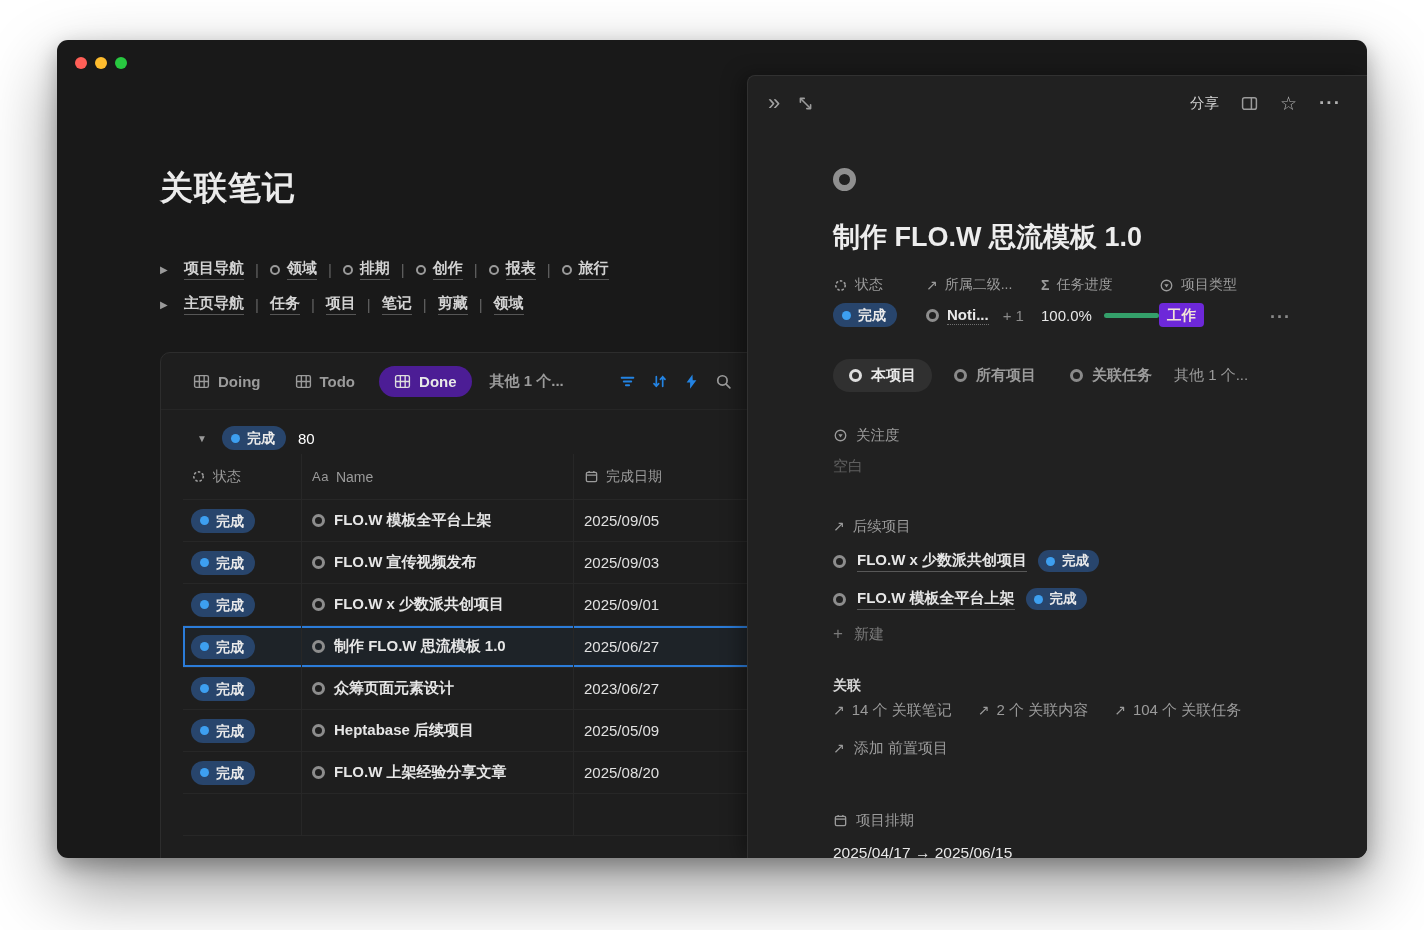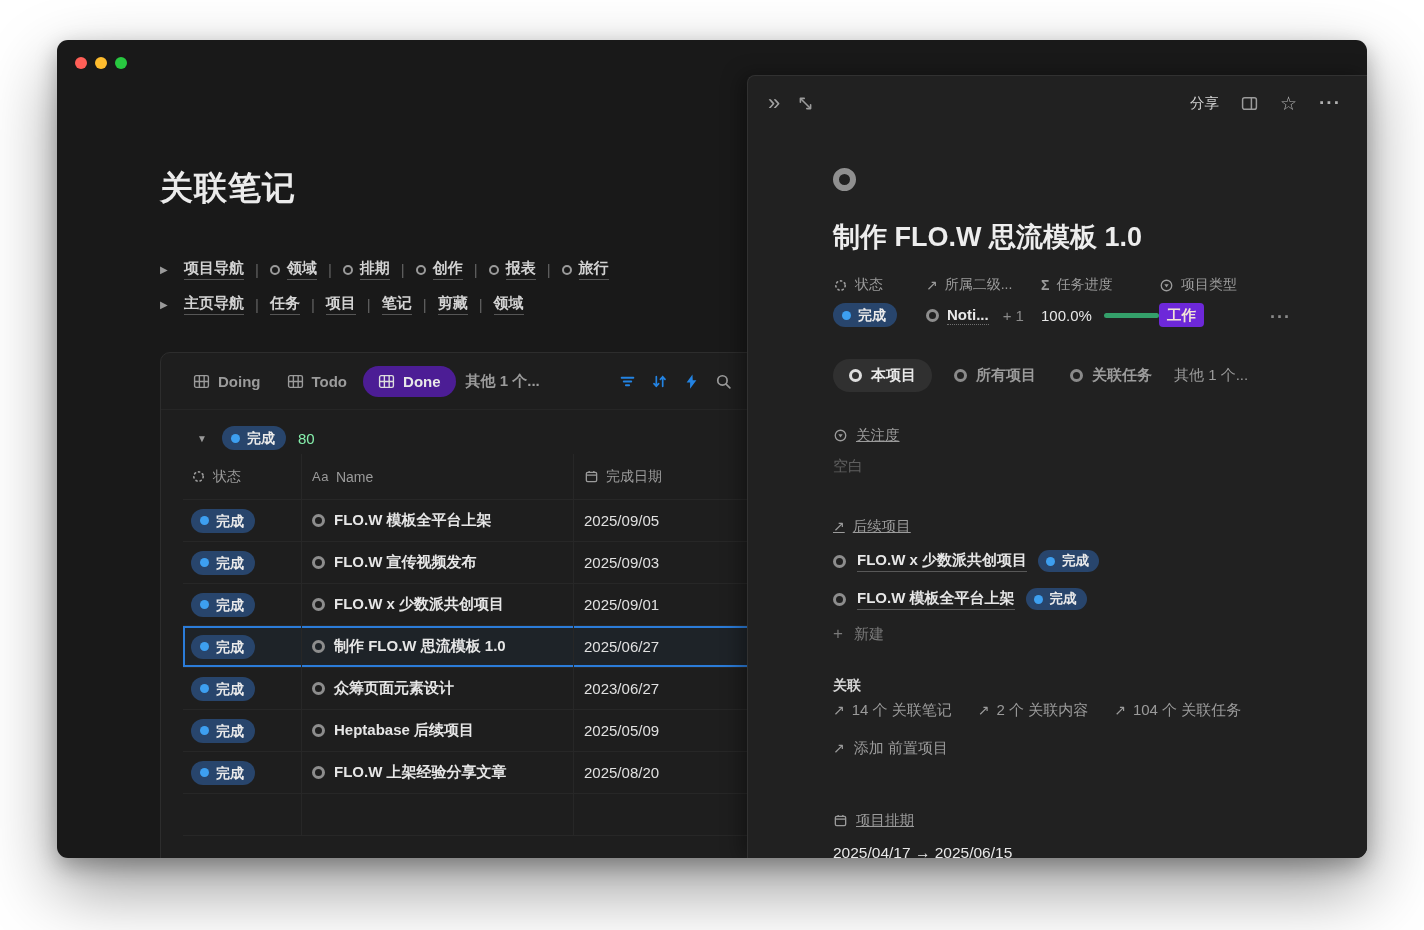--- a/index.html
+++ b/index.html
@@ -34,30 +34,30 @@
   .ring-nav { width:10px; height:10px; border:2.5px solid #9a9a9a; }
   .ring-row { width:13px; height:13px; border:3.5px solid #8d8d8d; }
   .ring-tab { width:13px; height:13px; border:3.5px solid #8a8a8a; }
   .ptab.active .ring-tab { border-color:#dedede; }
   .ring-page { width:23px; height:23px; border:6px solid #8f8f8f; }
 
   
   .card { position:absolute; left:103px; top:312px; width:772px; height:522px;
           background:#1e1e1e; border:1px solid #2d2d2d; border-radius:10px; overflow:hidden; }
   .card-title { padding:17px 22px 14px; font-size:17px; line-height:24px; font-weight:bold; color:#ebebeb; border-bottom:1px solid #2a2a2a; }
-  .toolbar { height:57px; display:flex; align-items:center; padding:0 22px; gap:6px; position:relative; border-bottom:1px solid #262626; }
+  .toolbar { height:57px; display:flex; align-items:center; padding:0 22px; gap:14px; position:relative; border-bottom:1px solid #262626; }
   .view { display:inline-flex; align-items:center; gap:8px; color:#9b9b9b; font-size:15px; font-weight:bold; padding:7px 10px; cursor:pointer; }
   .view.active { background:#4c1d95; border-radius:18px; color:#e8e8e8; padding:7px 15px; }
   .more-views { color:#9b9b9b; font-size:15px; font-weight:bold; margin-left:4px; cursor:pointer; }
   .toolbar-icons { position:absolute; left:458px; display:flex; gap:15px; align-items:center; }
   .tool { width:17px; height:17px; cursor:pointer; }
   .tool.blue { color:#2383e2; } .tool.gray { color:#9b9b9b; }
 
   .group-row { display:flex; align-items:center; gap:12px; padding:12px 0 0 36px; height:44px; }
-  .count { color:#86efac; font-size:15px; }
+  .count { color:#ffffff; font-size:15px; }
 
   .pill-status { display:inline-flex; align-items:center; gap:7px; background:#28456c; color:#eaeaea;
                  border-radius:13px; padding:3px 11px 3px 9px; font-size:14px; font-weight:bold; line-height:18px; white-space:nowrap; }
   .pill-status .dot { width:9px; height:9px; border-radius:50%; background:#3d9ff0; }
 
   .table { margin-left:22px; width:749px; font-size:15px; }
   .thead { display:flex; height:46px; align-items:center; color:#9b9b9b; font-size:14px; border-bottom:1px solid #272727; }
   .hcell { display:flex; align-items:center; gap:7px; height:100%; }
   .col-status { width:118px; padding-left:8px; }
   .col-name   { width:272px; padding-left:10px; border-left:1px solid #272727; }
@@ -100,21 +100,21 @@
   .plus-one { color:#8b8b8b; font-weight:normal; margin-left:6px; }
   .progress-bar { width:66px; height:5px; border-radius:3px; background:#34a06a; margin-left:12px; }
   .pill-type { background:#6d28d9; color:#f2e4d6; border-radius:4px; padding:2px 8px; font-size:14.5px; font-weight:bold; line-height:20px; }
   .props-more { position:absolute; right:-6px; top:34px; color:#8b8b8b; font-size:18px; font-weight:bold; letter-spacing:1px; cursor:pointer; }
 
   .ptabs { margin-top:30px; display:flex; align-items:center; gap:10px; }
   .ptab { display:inline-flex; align-items:center; gap:9px; color:#9b9b9b; font-size:15px; font-weight:bold; padding:7px 12px; cursor:pointer; white-space:nowrap; }
   .ptab.active { background:#303030; border-radius:20px; color:#e9e9e9; padding:7px 16px; }
   .ptab-more { color:#9b9b9b; font-size:15px; cursor:pointer; }
 
-  .section-h { display:flex; align-items:center; gap:8px; color:#9b9b9b; font-size:14.5px; height:22px; cursor:pointer;text-decoration:underline; }
+  .section-h { display:flex; align-items:center; gap:8px; color:#9b9b9b; font-size:14.5px; height:22px; cursor:pointer; }
   .sh-focus { margin-top:32px; }
   .empty-val { margin-top:11px; color:#5f5f5f; font-size:15px; height:22px; cursor:pointer; }
   .sh-next { margin-top:36px; }
   .next-item { margin-top:10px; display:flex; align-items:center; gap:11px; height:28px; cursor:pointer; }
   .next-item .name { color:#e6e6e6; font-size:15px; font-weight:bold; border-bottom:1px solid #585858; padding-bottom:1px; white-space:nowrap; }
   .next-item .pill-status { font-size:13.5px; padding:2px 10px 2px 8px; }
   .add-row { margin-top:8px; display:flex; align-items:center; gap:11px; color:#7a7a7a; font-size:15px; height:26px; cursor:pointer; }
   .add-row .plus { font-size:17px; }
   .sh-rel { margin-top:30px; color:#d6d6d6; font-size:14px; font-weight:bold; height:20px; }
   .rel-links { margin-top:2px; display:flex; gap:26px; color:#9b9b9b; font-size:15px; height:22px; }

